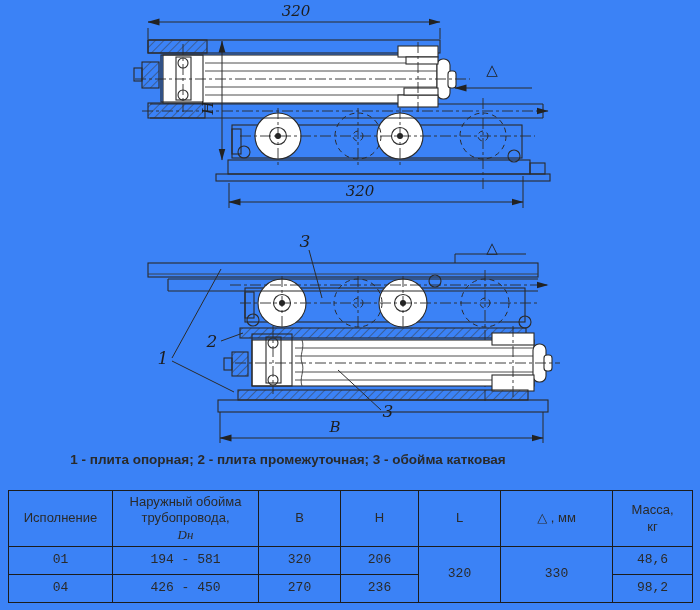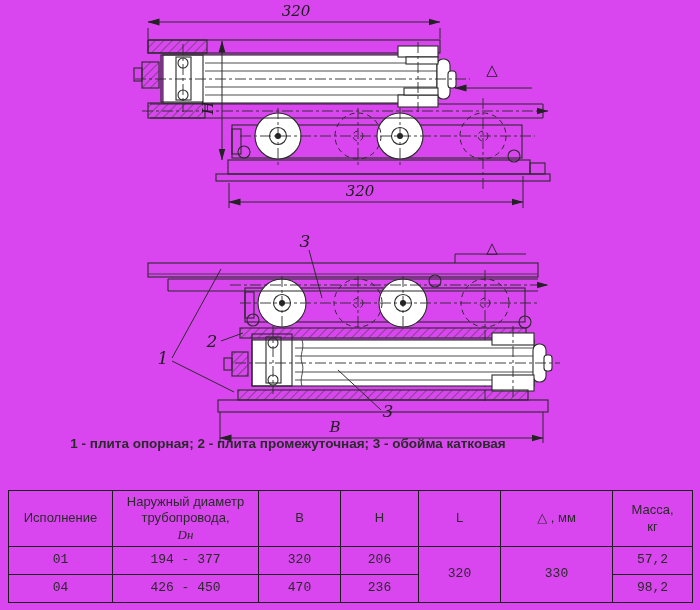--- a/index.html
+++ b/index.html
@@ -1,29 +1,29 @@
 <!DOCTYPE html>
 <html><head>
 <meta charset="utf-8">
 <style>
   html,body{margin:0;padding:0;background:#fff;}
-  .stage{position:relative;width:700px;height:610px;background:#d946ef;overflow:hidden;
+  .stage{position:relative;width:700px;height:610px;background:#3b82f6;overflow:hidden;
          font-family:"Liberation Sans",sans-serif;color:#222;}
   svg{position:absolute;left:0;}
   #view1{top:0;}
   #view2{top:222px;}
   .ln{stroke:#2b2b2b;stroke-width:1.1;fill:none;}
   .thin{stroke:#3a3a3a;stroke-width:0.9;fill:none;}
   .cdash{stroke:#2b2b2b;stroke-width:0.9;fill:none;stroke-dasharray:11 3 3 3;}
   .hid{stroke:#2b2b2b;stroke-width:1;fill:none;stroke-dasharray:5 4;}
   .wfill{fill:#fff;stroke:#2b2b2b;stroke-width:1.1;}
   .dim{stroke:#2b2b2b;stroke-width:1;fill:none;}
   .dimtxt{font-family:"DejaVu Serif",serif;font-style:italic;font-size:15px;fill:#1d1d1d;}
   .callout{font-family:"DejaVu Serif",serif;font-style:italic;font-size:17px;fill:#1d1d1d;}
-  .caption{position:absolute;top:436px;left:0;width:576px;text-align:center;
+  .caption{position:absolute;top:452px;left:0;width:576px;text-align:center;
            font-weight:bold;font-size:13.5px;color:#2a2a2a;}
   table.spec{position:absolute;top:490px;left:8px;width:684px;border-collapse:collapse;
              table-layout:fixed;font-size:13px;color:#2a2a2a;}
   table.spec th,table.spec td{border:1.6px solid #1c1c1c;text-align:center;vertical-align:middle;
              padding:2px 3px;font-weight:normal;line-height:1.25;}
   table.spec thead tr{height:56px;}
   table.spec tbody tr{height:28px;font-family:Liberation Mono, monospace;}
   .it{font-style:italic;font-family:"Liberation Serif",serif;}
 </style>
 </head>
@@ -244,47 +244,47 @@
         <col style="width:82px">
       <col style="width:78px">
         <col style="width:82px">
         <col style="width:112px">
         <col style="width:80px">
     </colgroup>
     <thead>
       <tr>
         <th>Исполнение</th>
         <th>
-          <div>Наружный диаметр</div>
+          <div>Наружный обойма</div>
           <div>трубопровода,</div>
           <div class="it">Dн</div>
         </th>
         <th>B</th>
         <th>H</th>
         <th>L</th>
         <th>△ , мм</th>
         <th>
           <div>Масса,</div>
           <div>кг</div>
         </th>
       </tr>
     </thead>
     <tbody>
       <tr>
         <td>01</td>
-        <td>194 - 377</td>
+        <td>194 - 581</td>
         <td>320</td>
         <td>206</td>
         <td rowspan="2">320</td>
         <td rowspan="2">330</td>
-        <td>57,2</td>
+        <td>48,6</td>
       </tr>
       <tr>
         <td>04</td>
         <td>426 - 450</td>
-        <td>470</td>
+        <td>270</td>
         <td>236</td>
         <td>98,2</td>
       </tr>
     </tbody>
   </table>
 
 </div>
 
 </body></html>

